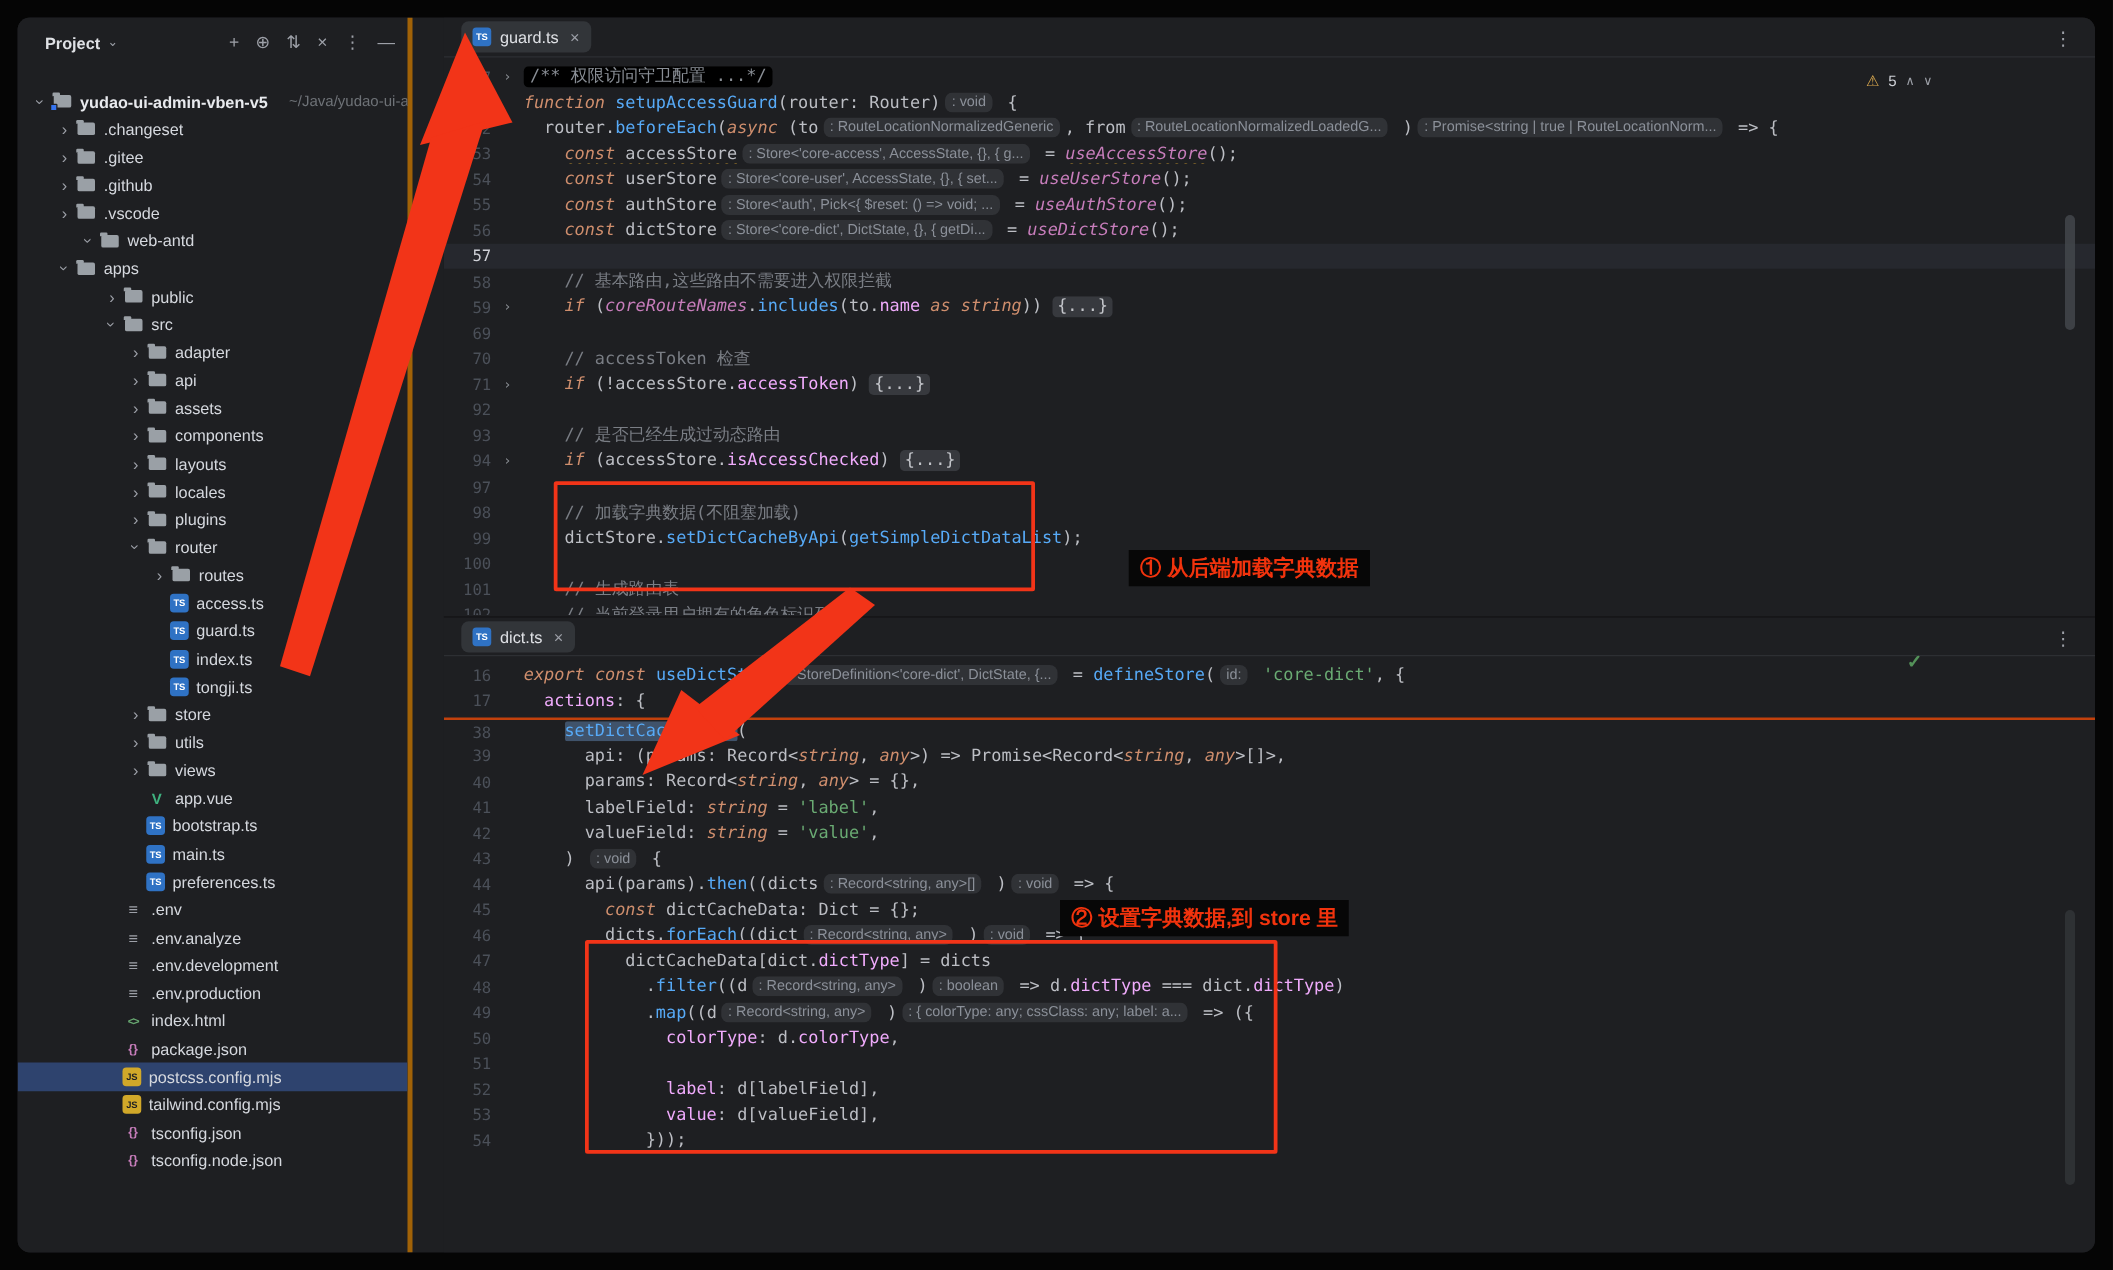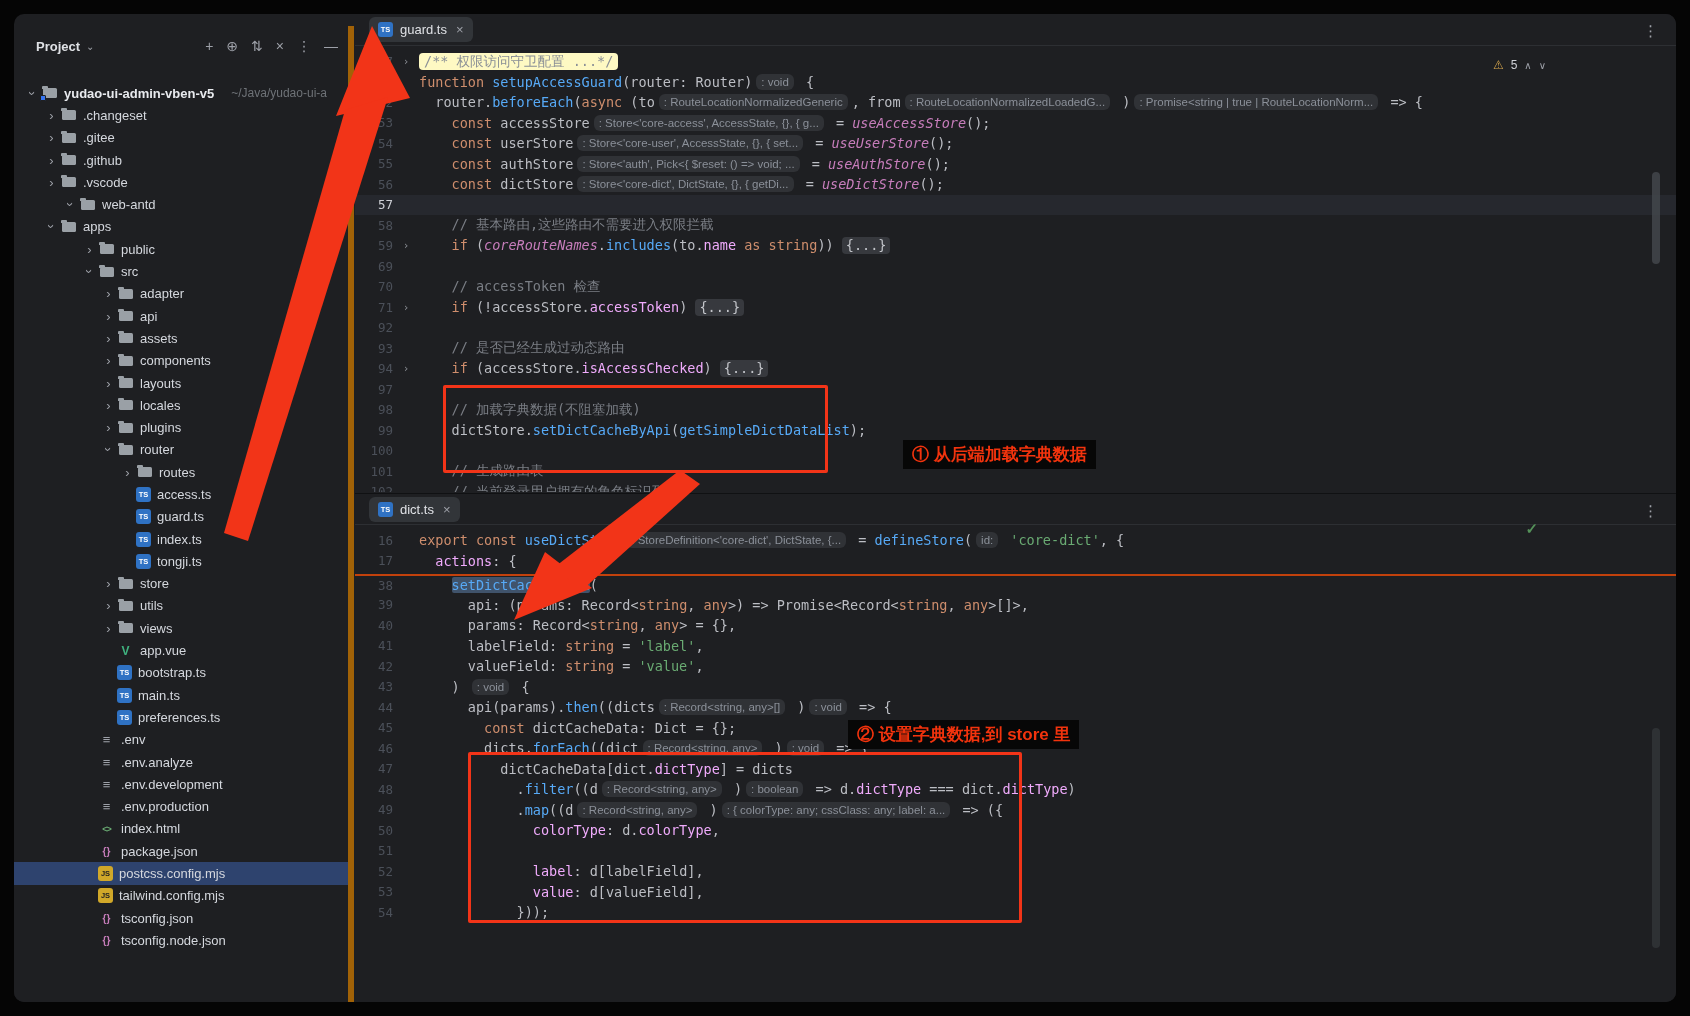--- a/index.html
+++ b/index.html
@@ -1,20 +1,20 @@
 <!DOCTYPE html>
 <html><head>
 <meta charset="utf-8">
 <style>
   * { box-sizing: border-box; margin: 0; padding: 0; }
   html,body { width:1690px; height:1016px; background:#050505; font-family:"Liberation Sans", sans-serif; overflow:hidden; }
   #window { position:absolute; left:14px; top:14px; width:1662px; height:988px; background:#1e1f22; border-radius:10px; overflow:hidden; }
 
   
-  #project-panel { position:absolute; left:0; top:12px; bottom:0; width:340px; background:#1e1f22; border-right:6px solid #a16207; }
+  #project-panel { position:absolute; left:0; top:0; bottom:0; width:316px; background:#1e1f22; border-right:4px solid #a16207; }
   #project-header { position:absolute; left:0; top:0; right:0; height:40px; display:flex; align-items:center; padding:0 10px 0 22px; }
   #project-title { color:#dfe1e5; font-size:13px; font-weight:bold; }
   #project-title-chevron { color:#9da0a8; font-size:10px; margin-left:6px; }
   #project-header .spacer { flex:1; }
   .hdr-ico { color:#9da0a8; font-size:14px; margin-left:13px; cursor:default; line-height:1; }
   #tree { position:absolute; left:0; top:56px; right:0; bottom:0; overflow:hidden; }
   .trow { display:flex; align-items:center; height:22.3px; font-size:13px; color:#d5d8de; white-space:nowrap; }
   .trow.selected { background:#2e436e; }
   .tchev { width:17px; flex-shrink:0; text-align:center; color:#9da0a8; font-size:13px; }
   .tchev.exp { transform:rotate(90deg); }
@@ -47,31 +47,31 @@
   #guard-pane { position:absolute; left:0; top:0; right:0; height:478px; overflow:hidden; }
   #dict-pane  { position:absolute; left:0; top:479px; right:0; bottom:0; overflow:hidden; }
   .codearea { position:absolute; left:0; right:0; bottom:0; top:33px; overflow:hidden; padding-top:4px; }
   .crow { display:flex; align-items:center; height:20.5px; font-family:"DejaVu Sans Mono","DejaVu Sans",monospace; font-size:13.5px; }
   .crow.cur { background:#26282e; }
   .crow.sep { border-top:2px solid #c2410c; margin-top:3px; }
   .ln { width:42px; flex-shrink:0; text-align:right; padding-right:4px; color:#4b5059; font-size:12.5px; }
   .crow.cur .ln { color:#ced0d6; }
   .fcol { width:18px; flex-shrink:0; text-align:center; color:#8a8e94; font-size:11px; }
   .cline { flex:1; white-space:pre; overflow:hidden; color:#bcbec4; padding-left:4px; }
-  .seg.k { color:#cf8e6d; }
+  .seg.k { color:#cf8e6d;font-style:italic; }
   .seg.f { color:#57aaf7; }
   .seg.v { color:#bcbec4; }
   .seg.p { color:#f0abfc;text-align:center; }
   .seg.s { color:#6aab73; }
   .seg.c { color:#7a7e85; }
   .seg.i { color:#c77dbb; font-style:italic; }
   .seg.w { text-decoration:underline; text-decoration-style:wavy; text-decoration-color:#8a6c28; text-decoration-thickness:1px; text-underline-offset:3px; }
   .seg.h { display:inline-block; background:#303236; color:#8b9099; border-radius:6px; padding:0 5px; margin:0 4px; font-family:"Liberation Sans",sans-serif; font-size:11.5px; line-height:16px; vertical-align:1px; }
   .seg.fold { display:inline-block; background:#37393e; color:#c3c5ca; border-radius:4px; padding:0 4px; line-height:17px; }
-  .seg.foldc { display:inline-block; background:#fef9c3; color:#8a8f96; border-radius:4px; padding:0 5px; line-height:17px; }
+  .seg.foldc { display:inline-block; background:#000000; color:#8a8f96; border-radius:4px; padding:0 5px; line-height:17px; }
   .seg.sel { background:#40536b; border-radius:2px; }
 
   #inspections { position:absolute; right:130px; top:44px; display:flex; align-items:center; gap:7px; }
   #inspections .warn { color:#d9a84e; font-size:12px; }
   #inspections .cnt { color:#ced0d6; font-size:12px; }
   #inspections .nav { color:#9da0a8; font-size:10px; }
   #dict-ok { position:absolute; right:138px; top:506px; color:#549159; font-size:15px; font-weight:bold; }
   .vscroll { position:absolute; right:16px; width:8px; background:#43464b; border-radius:4px; opacity:.85; }
   #guard-scroll { top:158px; height:92px; }
   #dict-scroll { top:714px; height:220px; opacity:.45; }

